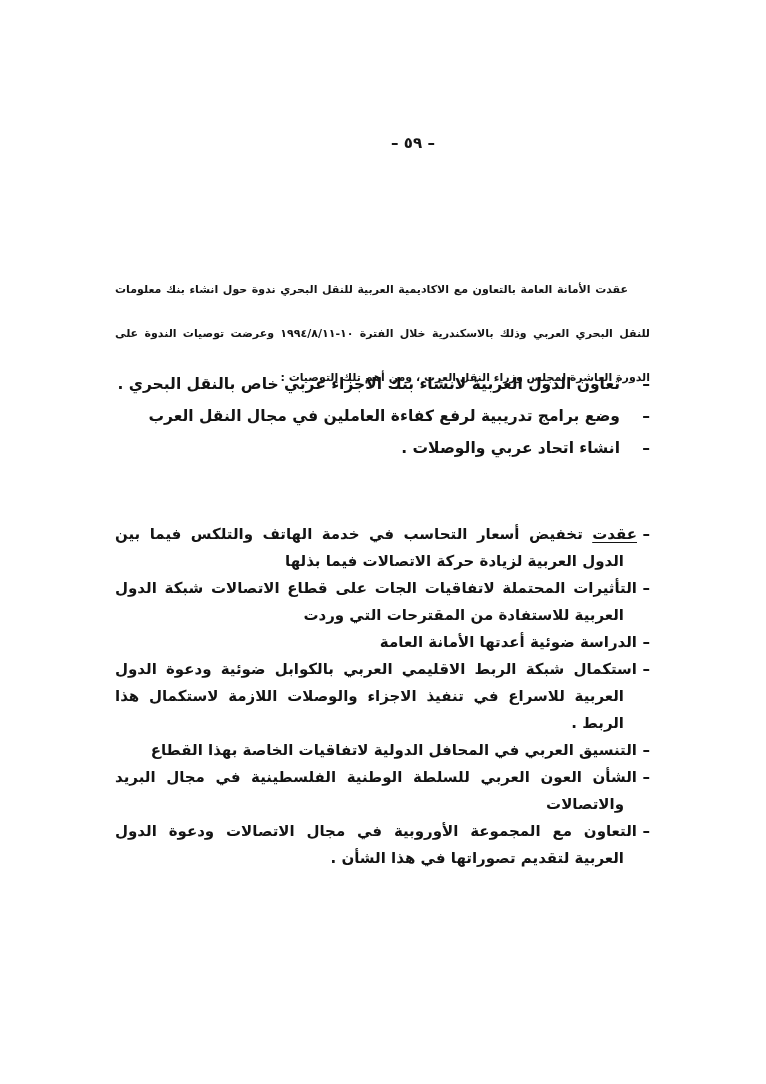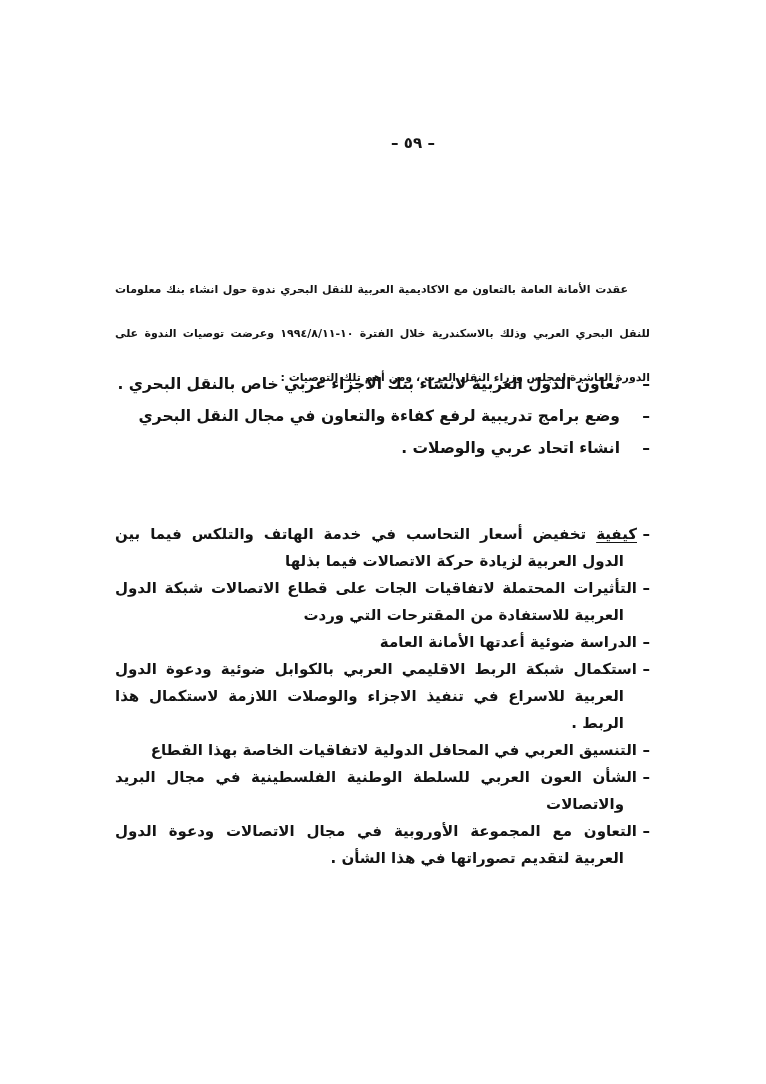--- a/index.html
+++ b/index.html
@@ -61,33 +61,33 @@
 
   <div id="para1" class="section para">عقدت الأمانة العامة بالتعاون مع الاكاديمية العربية للنقل البحري ندوة حول انشاء بنك معلومات للنقل البحري العربي وذلك بالاسكندرية خلال الفترة ١٠‏-‏١١‏/‏٨‏/‏١٩٩٤ وعرضت توصيات الندوة على الدورة العاشرة لمجلس وزراء النقل العرب ، ومن أهم تلك التوصيات :</div>
 
   <div id="list1" class="section blist">
     <div class="item">
       <span class="dash">–</span>
       <div class="item-text">تعاون الدول العربية لانشاء بنك الاجزاء عربي خاص بالنقل البحري .</div>
     </div>
     <div class="item">
       <span class="dash">–</span>
-      <div class="item-text">وضع برامج تدريبية لرفع كفاءة والتعاون في مجال النقل البحري</div>
+      <div class="item-text">وضع برامج تدريبية لرفع كفاءة العاملين في مجال النقل العرب</div>
     </div>
     <div class="item">
       <span class="dash">–</span>
       <div class="item-text">انشاء اتحاد عربي والوصلات .</div>
     </div>
   </div>
 
 
   <div id="list2" class="section blist">
     <div class="item">
       <span class="dash">–</span>
-      <div class="item-text"><span class="uline">كيفية</span><span> تخفيض أسعار التحاسب في خدمة الهاتف والتلكس فيما بين الدول العربية لزيادة حركة الاتصالات فيما بذلها</span></div>
+      <div class="item-text"><span class="uline">عقدت</span><span> تخفيض أسعار التحاسب في خدمة الهاتف والتلكس فيما بين الدول العربية لزيادة حركة الاتصالات فيما بذلها</span></div>
     </div>
     <div class="item">
       <span class="dash">–</span>
       <div class="item-text">التأثيرات المحتملة لاتفاقيات الجات على قطاع الاتصالات شبكة الدول العربية للاستفادة من المقترحات التي وردت</div>
     </div>
     <div class="item">
       <span class="dash">–</span>
       <div class="item-text">الدراسة ضوئية أعدتها الأمانة العامة</div>
     </div>
     <div class="item">

